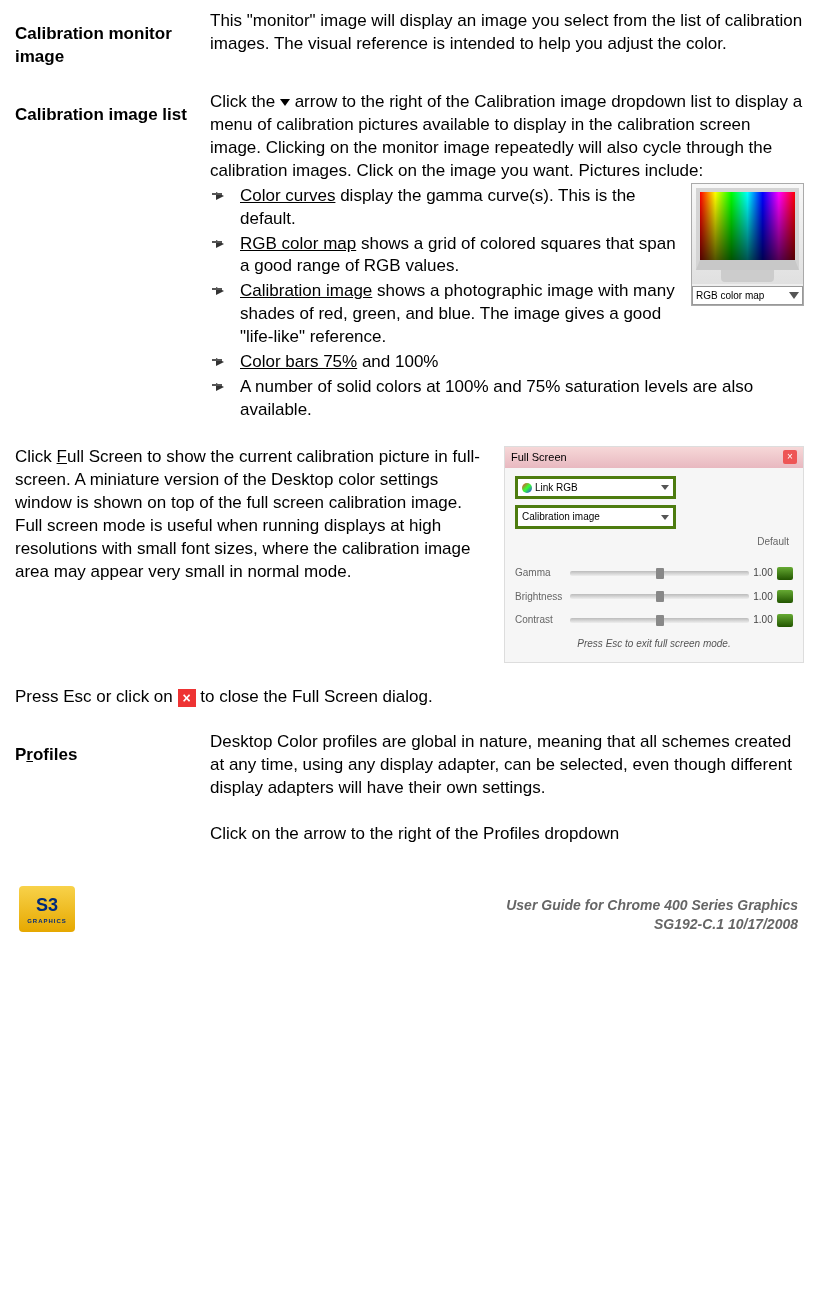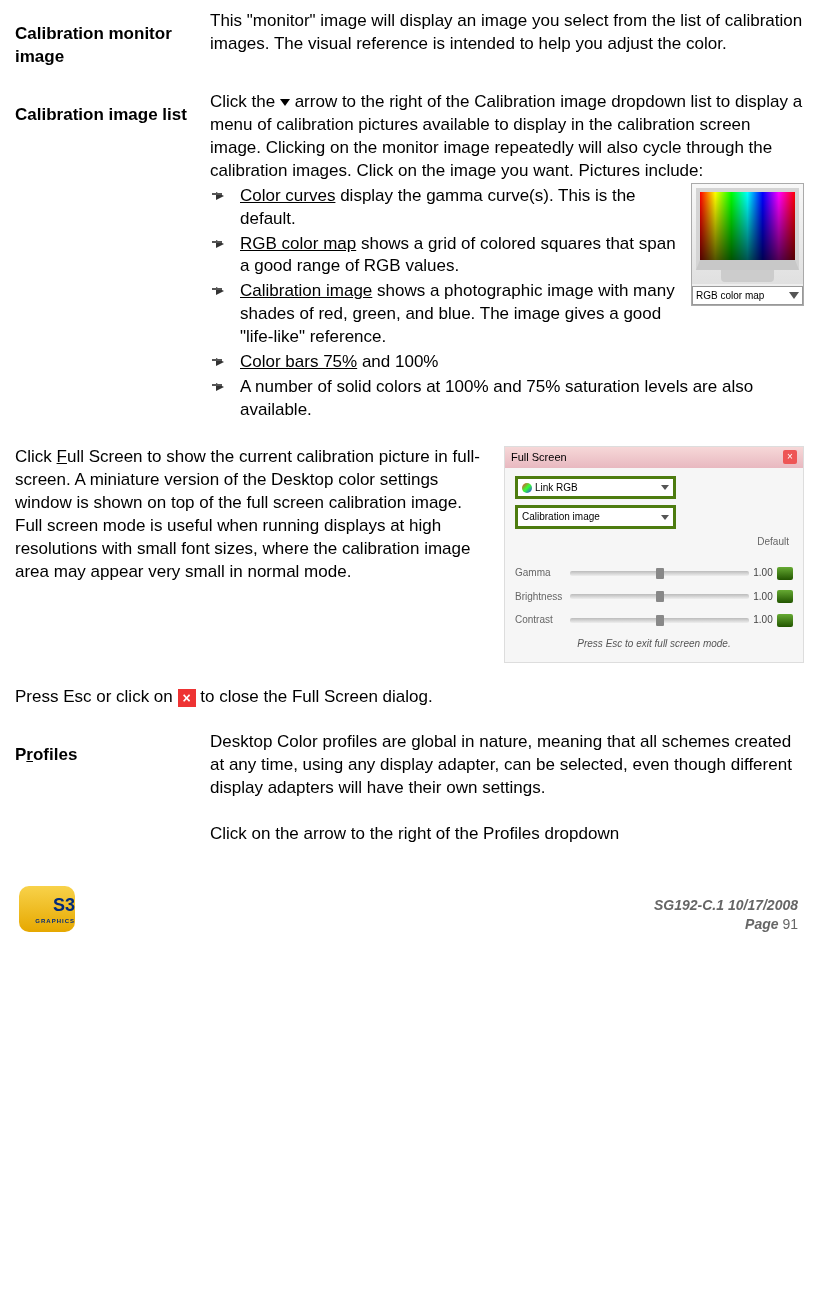--- a/index.html
+++ b/index.html
@@ -157,22 +157,22 @@
   }
   .footer {
     position: relative;
     margin-top: 10px;
     height: 70px;
   }
   .footer-logo {
     position:absolute; left:4px; bottom:6px;
     width:56px; height:46px;
     background: linear-gradient(#f8d24a,#e6a800);
-    border-radius:10px;
-    display:flex; flex-direction:column; align-items:flex-end; justify-content:center;
+    border-radius:4px;
+    display:flex; flex-direction:column; align-items:center; justify-content:center;
     font-weight:900; font-family: Arial Black, Arial, sans-serif;
     color:#002a7a; font-size:18px;
   }
   .footer-logo .g { font-size:6px; letter-spacing:1px; font-weight:bold; color:#002a7a;}
   .footer-text {
     position:absolute; right:6px; bottom:4px;
     text-align:right; font-style:italic; font-weight:bold;
     color:#666; font-size:14px; line-height:1.35;
   }
   .clear { clear:both; }
@@ -275,16 +275,16 @@
     <span>Click on the arrow to the right of the </span><span class="b">Profiles</span><span> dropdown</span>
   </div>
 </div>
 
 <div class="footer">
   <div class="footer-logo">
     <div>S3</div>
     <div class="g">GRAPHICS</div>
   </div>
   <div class="footer-text">
+    <div>User Guide for Chrome 400 Series Graphics</div>
     <div>SG192-C.1   10/17/2008</div>
-    <div><span>Page </span><span style="font-style:normal;" class="b">91</span></div>
   </div>
 </div>
 
 </body></html>

